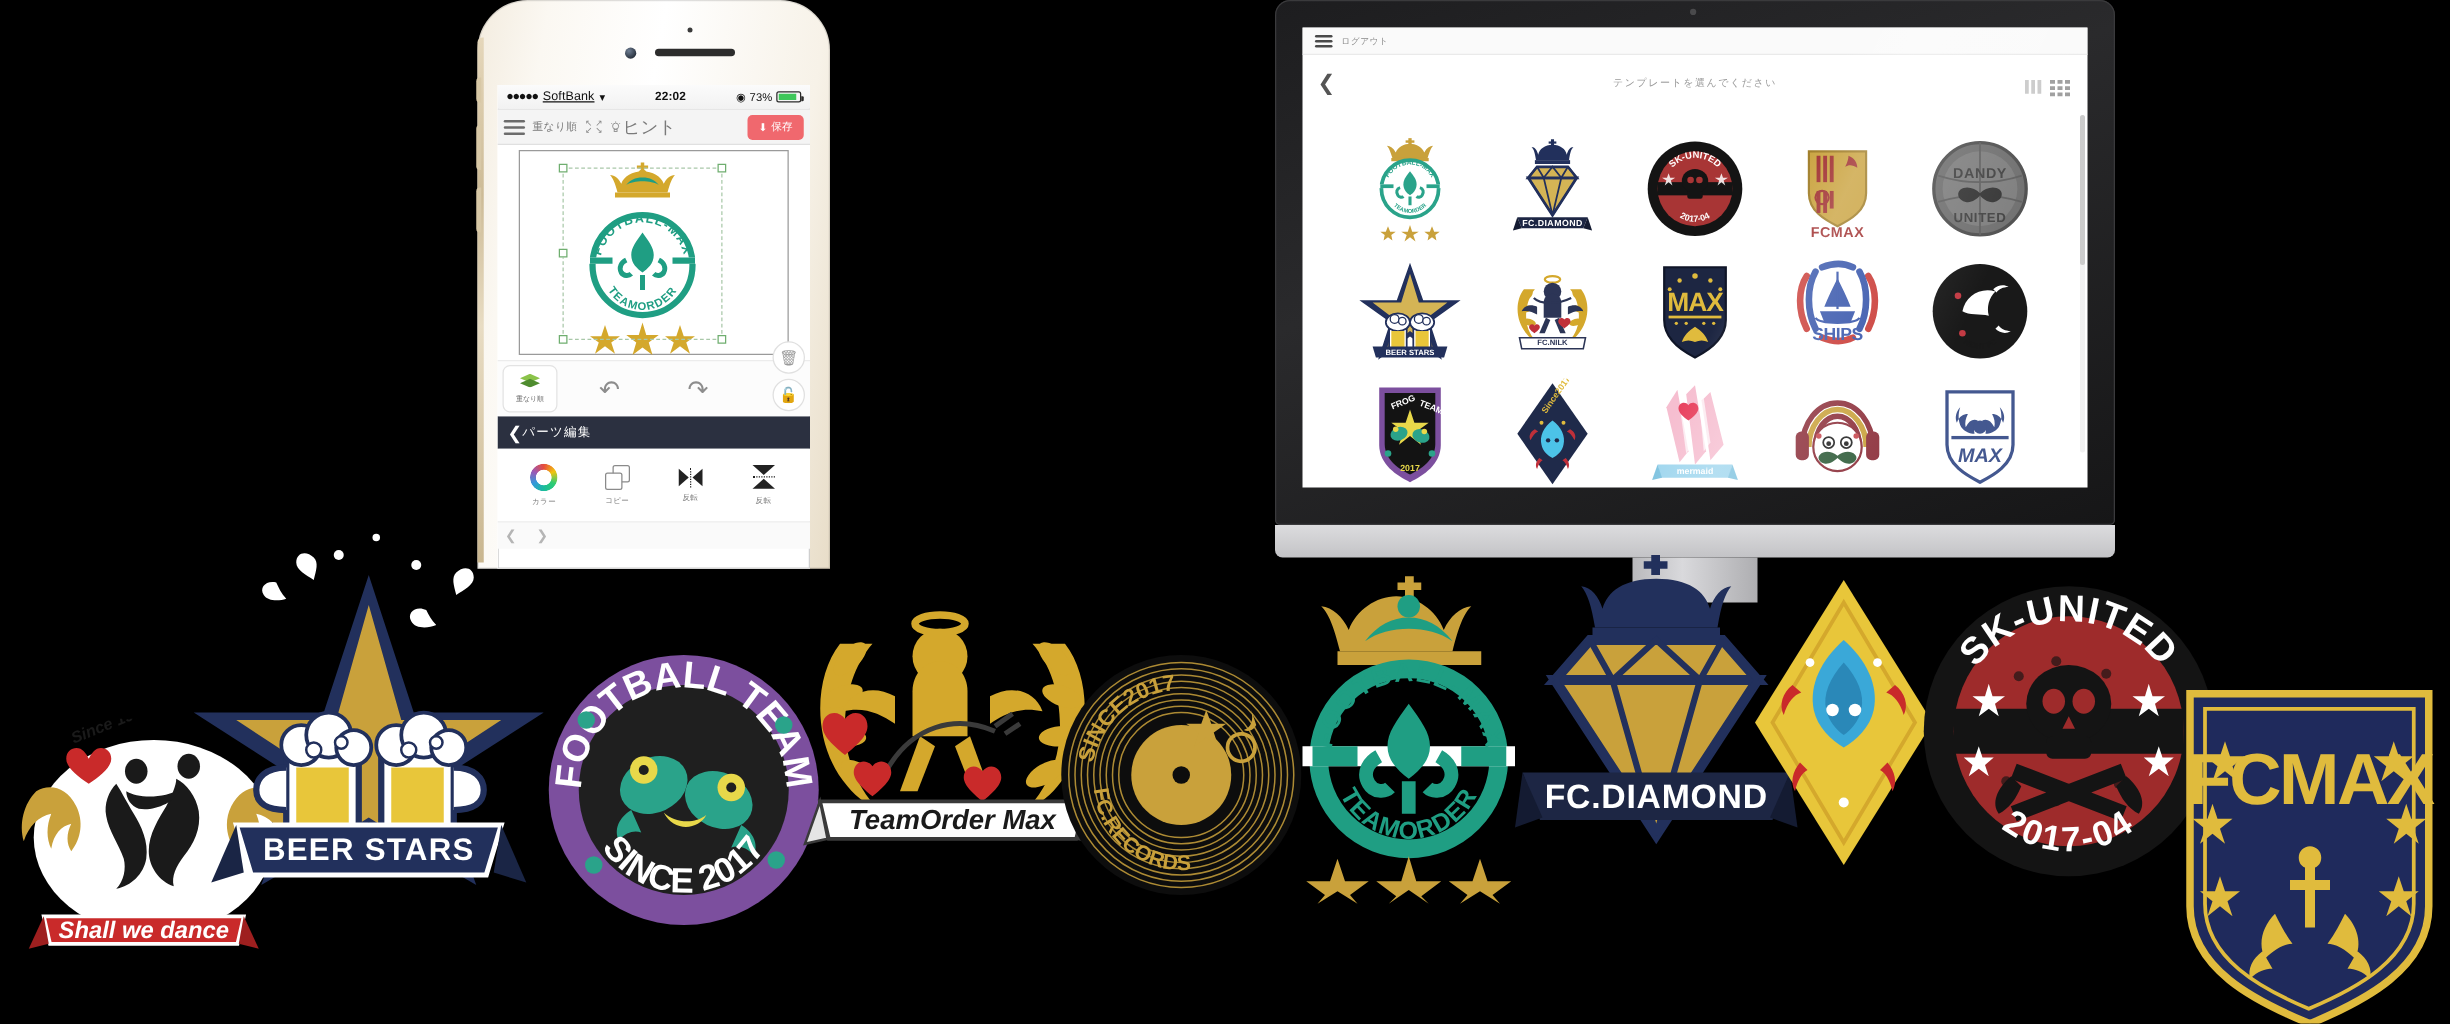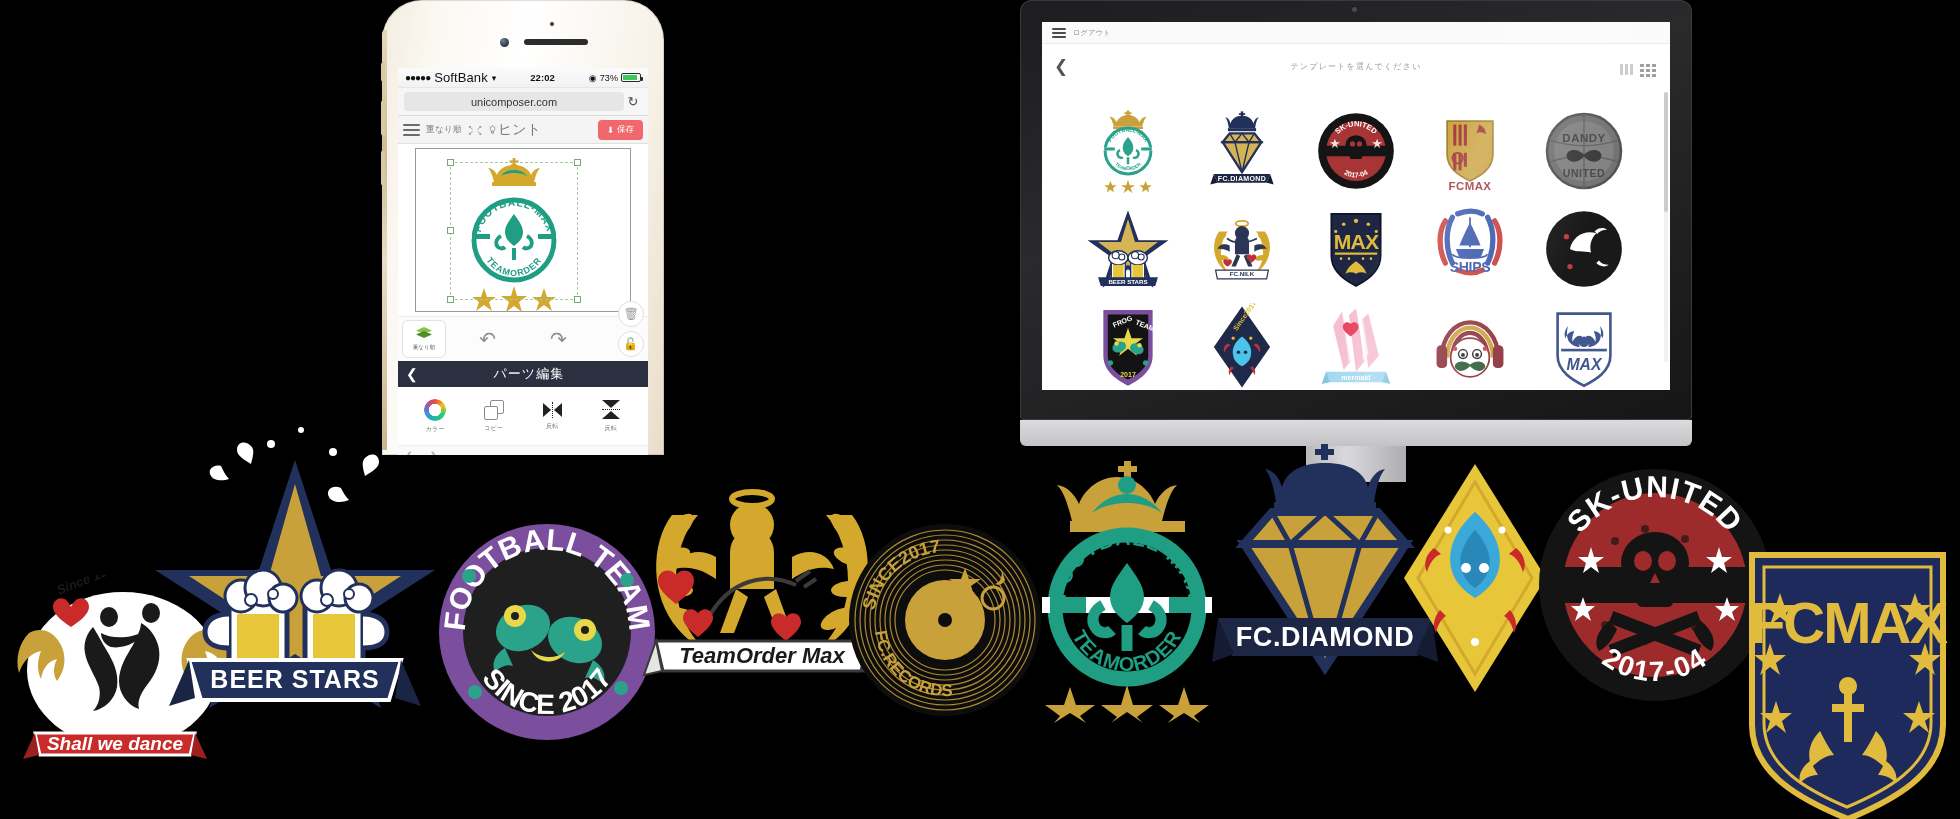--- a/index.html
+++ b/index.html
@@ -34,21 +34,21 @@
     background:#fff; overflow:hidden;
     box-shadow:inset 0 0 0 1px #cfcfcf;
   }
 
   
   .statusbar { height:20px; background:linear-gradient(180deg,#fbfbfb,#f2f2f2);
     display:flex; align-items:center; padding:0 7px; font-size:9.5px; color:#111;
     letter-spacing:.1px; border-bottom:1px solid #e6e6e6;}
   .sb-left { display:flex; align-items:center; gap:4px; }
   .sb-dots { letter-spacing:-1px; font-size:10px; }
-  .sb-carrier { font-size:13px; }
+  .sb-carrier { font-size:10px;text-decoration:underline; }
   .sb-wifi { font-size:9px; }
   .sb-time { flex:1; text-align:center; font-weight:600; font-size:9.5px; }
   .sb-right { display:flex; align-items:center; gap:3px; font-size:9px; }
   .battery { width:20px; height:9px; border:1px solid #2a2a2a; border-radius:2px; position:relative; }
   .battery::after{ content:""; position:absolute; right:-3px; top:2.5px; width:2px; height:4px;
     background:#2a2a2a; border-radius:0 1px 1px 0;}
   .battery i { position:absolute; left:1px; top:1px; bottom:1px; width:80%; background:#3ec75a; display:block;}
 
   
   .urlbar { height:28px; background:#f6f6f6; display:flex; align-items:center; padding:0 6px;
@@ -98,21 +98,21 @@
   .layerbtn span { font-size:5.5px; color:#666; }
   .undo-ic, .redo-ic { font-size:20px; color:#8d8d8d; }
   .trashbtn, .lockbtn { position:absolute; right:4px; width:26px; height:26px; border-radius:50%;
     border:1px solid #e0e0e0; background:#fff; display:flex; align-items:center; justify-content:center;
     font-size:12px; color:#9a9a9a;}
   .trashbtn { top:-16px; } .lockbtn { top:14px; }
 
   
   .partshead { height:26px; background:#2b3040; display:flex; align-items:center; padding:0 8px;}
   .partshead .back { font-size:14px; color:#fff; }
-  .partshead .ttl { flex:1; text-align:center; font-size:13px; color:#fff; letter-spacing:1px;}
+  .partshead .ttl { flex:1; font-size:10px; color:#fff; letter-spacing:1px;}
 
   
   .toolgrid { height:58px; background:#fff; display:flex; align-items:center;
     justify-content:space-around; padding:0 8px;}
   .tool { display:flex; flex-direction:column; align-items:center; gap:4px; width:46px;}
   .tool .lbl { font-size:6px; color:#777; letter-spacing:.3px;}
   .colorwheel { width:22px; height:22px; border-radius:50%;
     background:conic-gradient(#e74c3c,#f1c40f,#2ecc71,#1abc9c,#3498db,#9b59b6,#e74c3c);
     -webkit-mask:radial-gradient(circle,transparent 6px,#000 6.5px);
     mask:radial-gradient(circle,transparent 6px,#000 6.5px);}
@@ -207,24 +207,20 @@
         <span class="sb-time">22:02</span>
         <div class="sb-right">
           <span>◉</span>
           <span>73%</span>
           <span class="battery">
               <i></i>
             </span>
         </div>
       </div>
 
-      <div class="urlbar">
-        <div class="urlpill">unicomposer.com</div>
-        <div class="reload">↻</div>
-      </div>
 
       <div class="apptool">
         <div class="burger">
             <i></i>
             <i></i>
             <i></i>
           </div>
         <span class="tl-login">重なり順</span>
         <div class="tl-expand">
           <span>↖</span>

